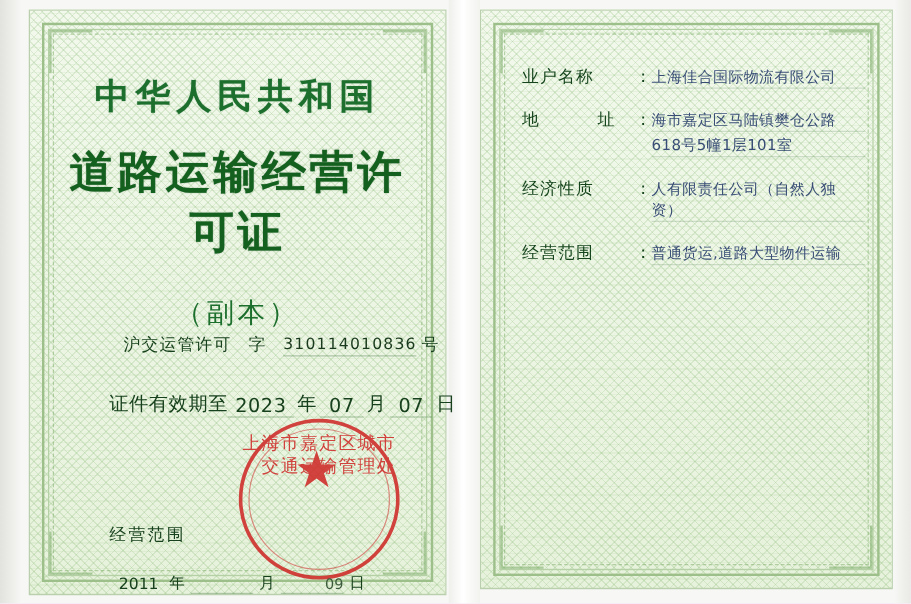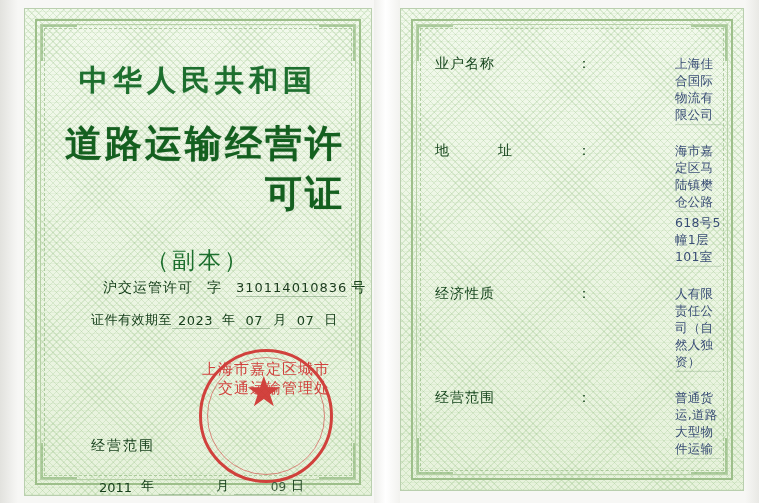--- a/index.html
+++ b/index.html
@@ -89,21 +89,21 @@
     text-align:center;
     font-family:"DejaVu Sans","Liberation Sans",sans-serif;
     font-size:29px;
     letter-spacing:5px;
     color:#1d6f2e;
     font-weight:bold;
     margin-top:22px;
     text-shadow:0 0 1px rgba(20,90,35,.45);
   }
   .title{
-    text-align:right;
+    text-align:center;
     font-size:37px;
     letter-spacing:3px;
     color:#14601f;
     font-weight:bold;
     margin-top:18px;
     text-shadow:0 0 1px rgba(10,70,25,.6);
   }
   .subtitle{
     text-align:center;
     font-size:23px;
@@ -125,23 +125,23 @@
     text-align:center;
     font-size:13px;
     color:#1a3a1d;
     border-bottom:1px solid rgba(60,110,60,.35);
     margin:0 4px;
     padding-bottom:1px;
   }
   .lic-suffix{white-space:nowrap;}
 
   .valid-row{
-    position:absolute;left:40px;right:30px;top:272px;
+    position:absolute;left:40px;right:30px;top:288px;
     display:flex;align-items:flex-end;
-    font-size:13px;color:#17401c;
+    font-size:16px;color:#17401c;
     letter-spacing:.5px;
   }
   .valid-label{white-space:nowrap;}
   .valid-y{border-bottom:1px solid rgba(60,110,60,.35);padding:0 6px;}
   .valid-unit{padding:0 3px;}
   .valid-m{border-bottom:1px solid rgba(60,110,60,.35);padding:0 7px;}
   .valid-d{border-bottom:1px solid rgba(60,110,60,.35);padding:0 7px;}
 
   
   .seal{
@@ -202,39 +202,37 @@
   
   .content-right{
     position:absolute;left:34px;top:46px;right:22px;
   }
   .field{
     display:flex;
     align-items:flex-start;
     margin-bottom:17px;
     font-size:14px;
     color:#16451d;
-    gap:48px;
   }
   .field-label{
     width:94px;
     flex:0 0 94px;
     letter-spacing:1px;
     white-space:nowrap;
   }
   .field-colon{flex:0 0 10px;text-align:center;}
   .field-value{
     flex:1;
     color:#2a3f6d;
     font-size:12.5px;
     line-height:17px;
     letter-spacing:.3px;
     opacity:.92;
     border-bottom:1px solid rgba(90,130,90,.25);
     padding-bottom:1px;
-    margin-left:36px;
   }
   .field-value.two-line{border-bottom:none;}
   .field-value .l2{
     display:block;
     border-bottom:1px solid rgba(90,130,90,.25);
     padding-bottom:1px;
     margin-top:2px;
   }
   .field-value .l1{
     display:block;

